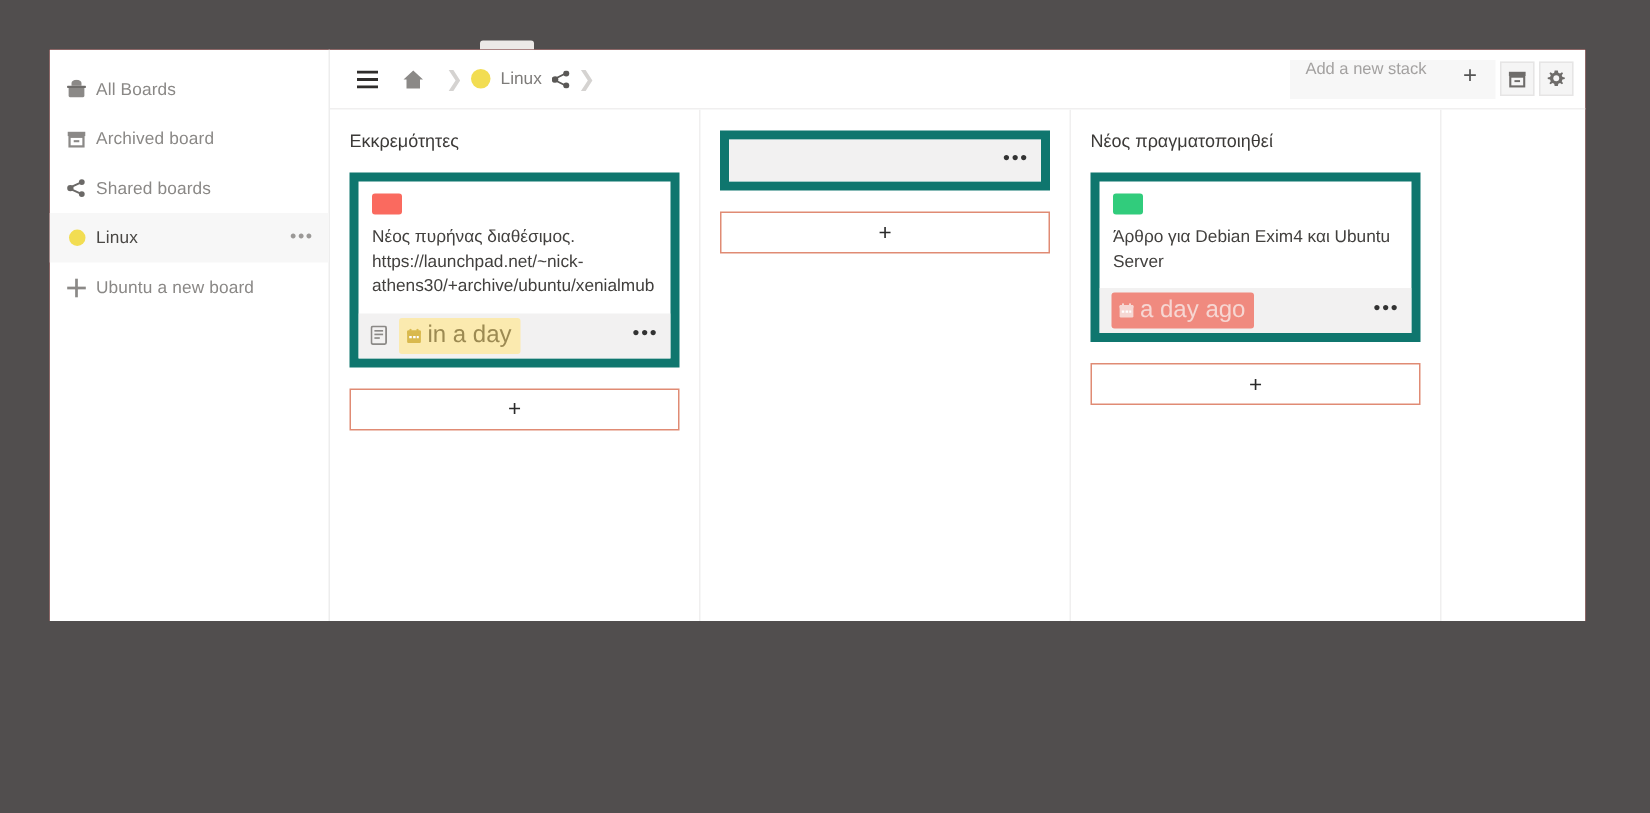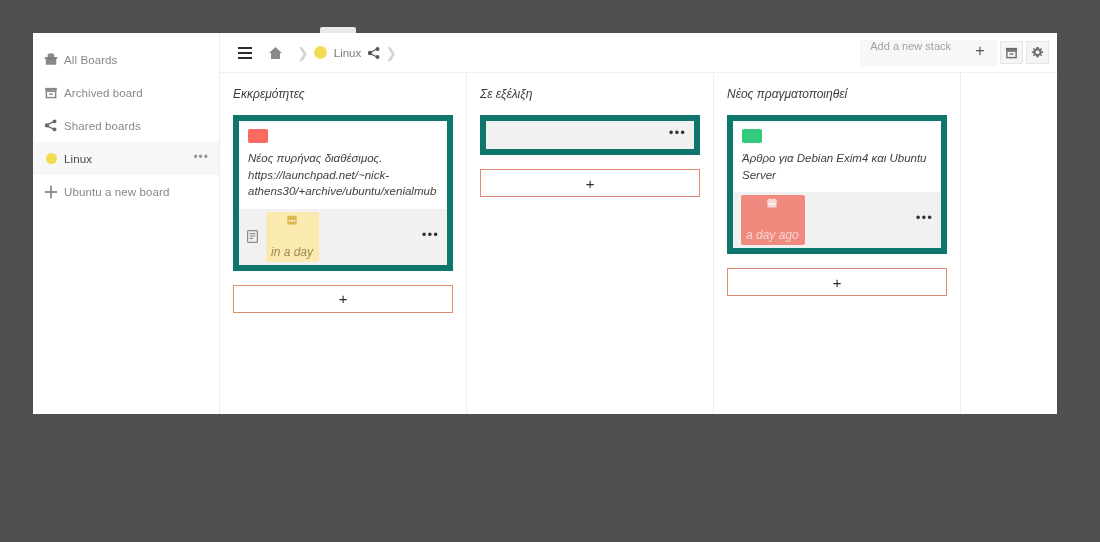--- a/index.html
+++ b/index.html
@@ -157,21 +157,20 @@
     color: #555;
     font-size: 16px;
     cursor: pointer;
   }
 
   
   #board {
     flex: 1 1 auto;
     display: flex;
     overflow: hidden;
-    font-style: italic;
   }
   .stack {
     width: 247px;
     flex: 0 0 247px;
     border-right: 1px solid #f0efef;
     padding: 14px 13px 0 13px;
   }
   .stack-title {
     font-size: 12px;
     color: #3c3a38;
@@ -206,26 +205,25 @@
     min-height: 28px;
     display: flex;
     align-items: center;
     padding: 3px 8px 3px 8px;
     gap: 8px;
   }
   .desc-icon { color: #8b8987; display: flex; align-items: center; }
   .due-badge {
     display: inline-flex;
     align-items: center;
-    gap: 20px;
-    font-size: 12px;
+    gap: 4px;
+    font-size: 16px;
     padding: 3px 6px 3px 5px;
     border-radius: 2px;
     white-space: nowrap;
-    flex-direction: column;
   }
   .due-badge.warn { background: #fbeaaf; color: #9c8a52; }
   .due-badge.over { background: #f08a7f; color: #f6d7d3; }
   .card-dots {
     margin-left: auto;
     color: #333;
     font-size: 13px;
     letter-spacing: 1.2px;
     line-height: 5px;
     padding-bottom: 5px;
@@ -381,21 +379,20 @@
                   </svg>
                 </span>
                 <span>in a day</span>
               </span>
               <span class="card-dots">•••</span>
             </div>
           </div>
           <div class="add-card-btn">+</div>
         </div>
         <div class="stack">
-          <div class="stack-title">Σε εξέλιξη</div>
           <div class="card">
             <div class="card-footer">
               <span class="card-dots">•••</span>
             </div>
           </div>
           <div class="add-card-btn">+</div>
         </div>
         <div class="stack">
           <div class="stack-title">Νέος πραγματοποιηθεί</div>
           <div class="card">

